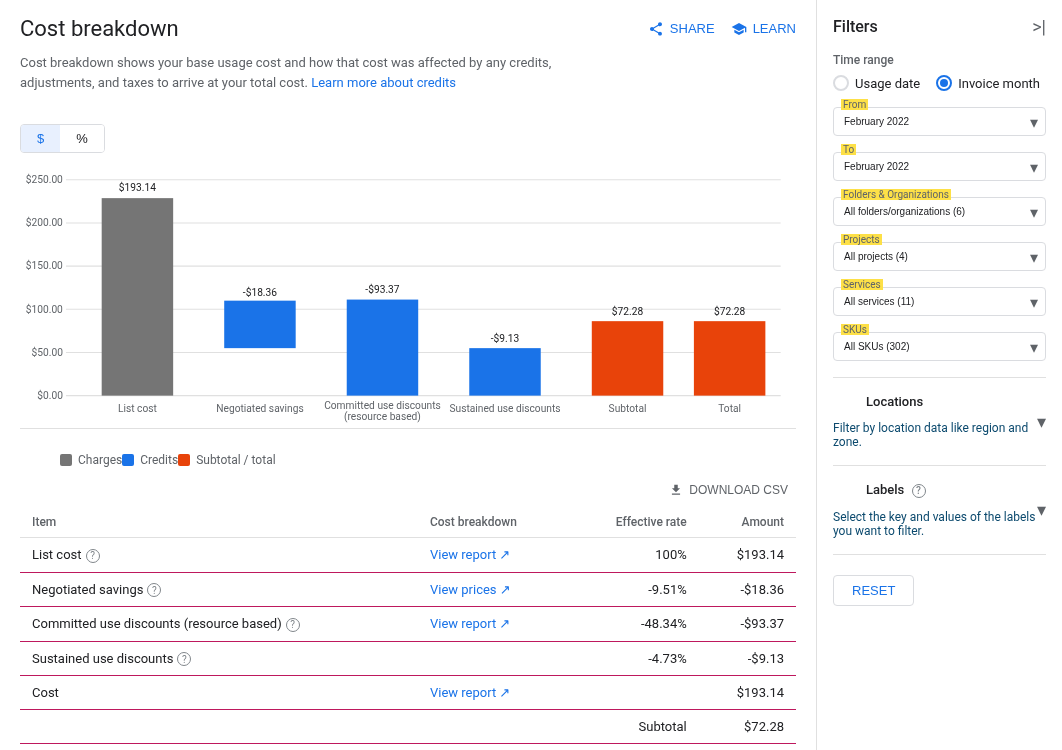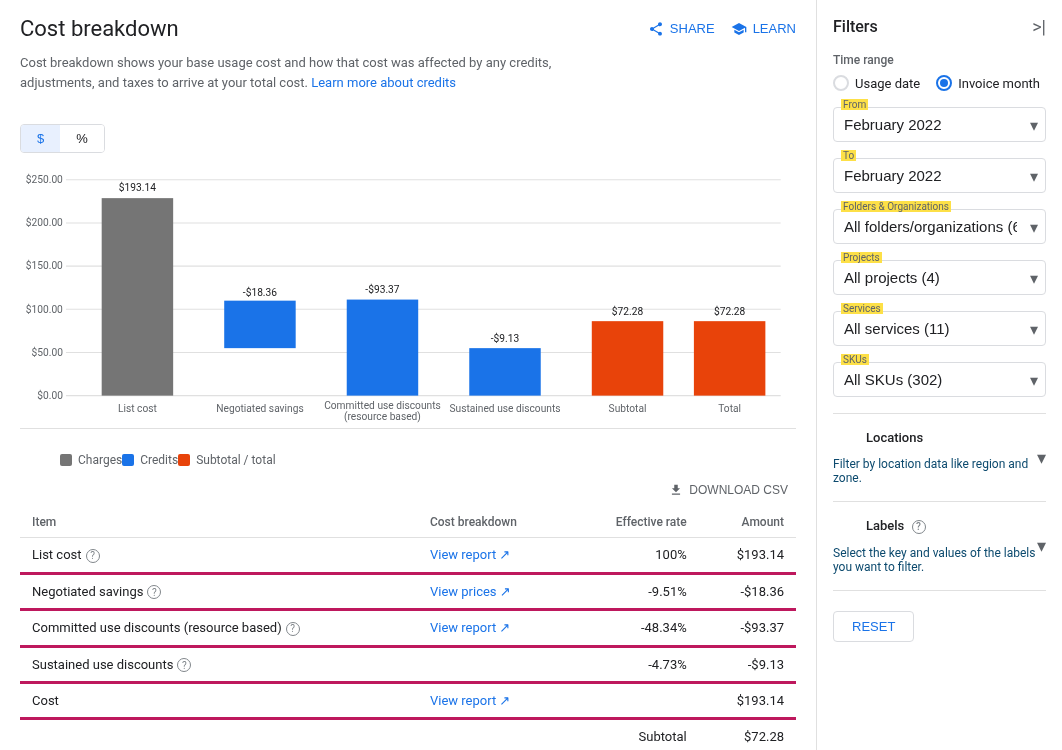--- a/index.html
+++ b/index.html
@@ -33,21 +33,21 @@
     .legend-item { display: flex; align-items: center; gap: 6px; font-size: 12px; color: #5f6368; }
     .legend-dot { width: 12px; height: 12px; border-radius: 2px; }
     
     
     .table-section { margin-top: 8px; }
     .download-btn { display: flex; align-items: center; gap: 6px; color: #5f6368; font-size: 12px; font-weight: 500; cursor: pointer; border: none; background: none; margin-left: auto; margin-bottom: 6px; padding: 4px 8px; }
     .download-row { display: flex; justify-content: flex-end; }
     
     table { width: 100%; border-collapse: collapse; font-size: 13px; }
     th { text-align: left; padding: 8px 12px; font-weight: 500; color: #5f6368; font-size: 12px; border-bottom: 1px solid #e0e0e0; }
-    td { padding: 9px 12px; border-bottom: 3px solid #be185d; color: #202124; }
+    td { padding: 9px 12px; border-bottom: 1px solid #be185d; color: #202124; }
     .col-amount { text-align: right; }
     .col-rate { text-align: right; }
     .view-link { color: #1a73e8; text-decoration: none; display: inline-flex; align-items: center; gap: 4px; }
     .help-icon { display: inline-flex; align-items: center; justify-content: center; width: 14px; height: 14px; border-radius: 50%; border: 1px solid #80868b; color: #80868b; font-size: 10px; cursor: pointer; margin-left: 4px; }
     .subtotal-row td { font-weight: 400; }
     
     
     .sidebar { width: 245px; padding: 16px; overflow-y: auto; background: #fff; }
     .sidebar-header { display: flex; align-items: center; justify-content: space-between; margin-bottom: 16px; }
     .sidebar-title { font-size: 16px; font-weight: 500; }
@@ -57,21 +57,21 @@
     .filter-label { font-size: 12px; font-weight: 500; color: #5f6368; margin-bottom: 8px; }
     
     .radio-group { display: flex; gap: 16px; align-items: center; }
     .radio-option { display: flex; align-items: center; gap: 6px; font-size: 13px; cursor: pointer; }
     .radio-circle { width: 16px; height: 16px; border-radius: 50%; border: 2px solid #dadce0; display: flex; align-items: center; justify-content: center; flex-shrink: 0; }
     .radio-circle.selected { border-color: #1a73e8; }
     .radio-circle.selected::after { content: ''; width: 8px; height: 8px; border-radius: 50%; background: #1a73e8; }
     
     .select-wrapper { position: relative; margin-top: 4px; }
     .select-label { font-size: 10px; color: #5f6368; position: absolute; top: -8px; left: 8px; background: #fde047; padding: 0 2px; }
-    select { width: 100%; padding: 8px 28px 8px 10px; border: 1px solid #dadce0; border-radius: 4px; font-size: 15px; color: #202124; appearance: none; background: #fff; cursor: pointer; }
+    select { width: 100%; padding: 8px 28px 8px 10px; border: 1px solid #dadce0; border-radius: 4px; font-size: 10px; color: #202124; appearance: none; background: #fff; cursor: pointer; }
     .select-arrow { position: absolute; right: 8px; top: 50%; transform: translateY(-50%); color: #5f6368; pointer-events: none; font-size: 16px; }
     
     .filter-divider { border: none; border-top: 1px solid #e0e0e0; margin: 12px 0; }
     
     .collapsible-filter { display: flex; align-items: center; justify-content: space-between; cursor: pointer; padding: 4px 0; }
     .collapsible-filter-title { font-size: 13px; font-weight: 500; padding-left: 33px; }
     .collapsible-filter-desc { font-size: 12px; color: #0c4a6e; margin-top: 12px; }
     .chevron-icon { color: #5f6368; font-size: 18px; }
     
     .reset-btn { border: 1px solid #dadce0; border-radius: 4px; padding: 7px 18px; font-size: 13px; font-weight: 500; color: #1a73e8; background: #fff; cursor: pointer; margin-top: 8px; }

